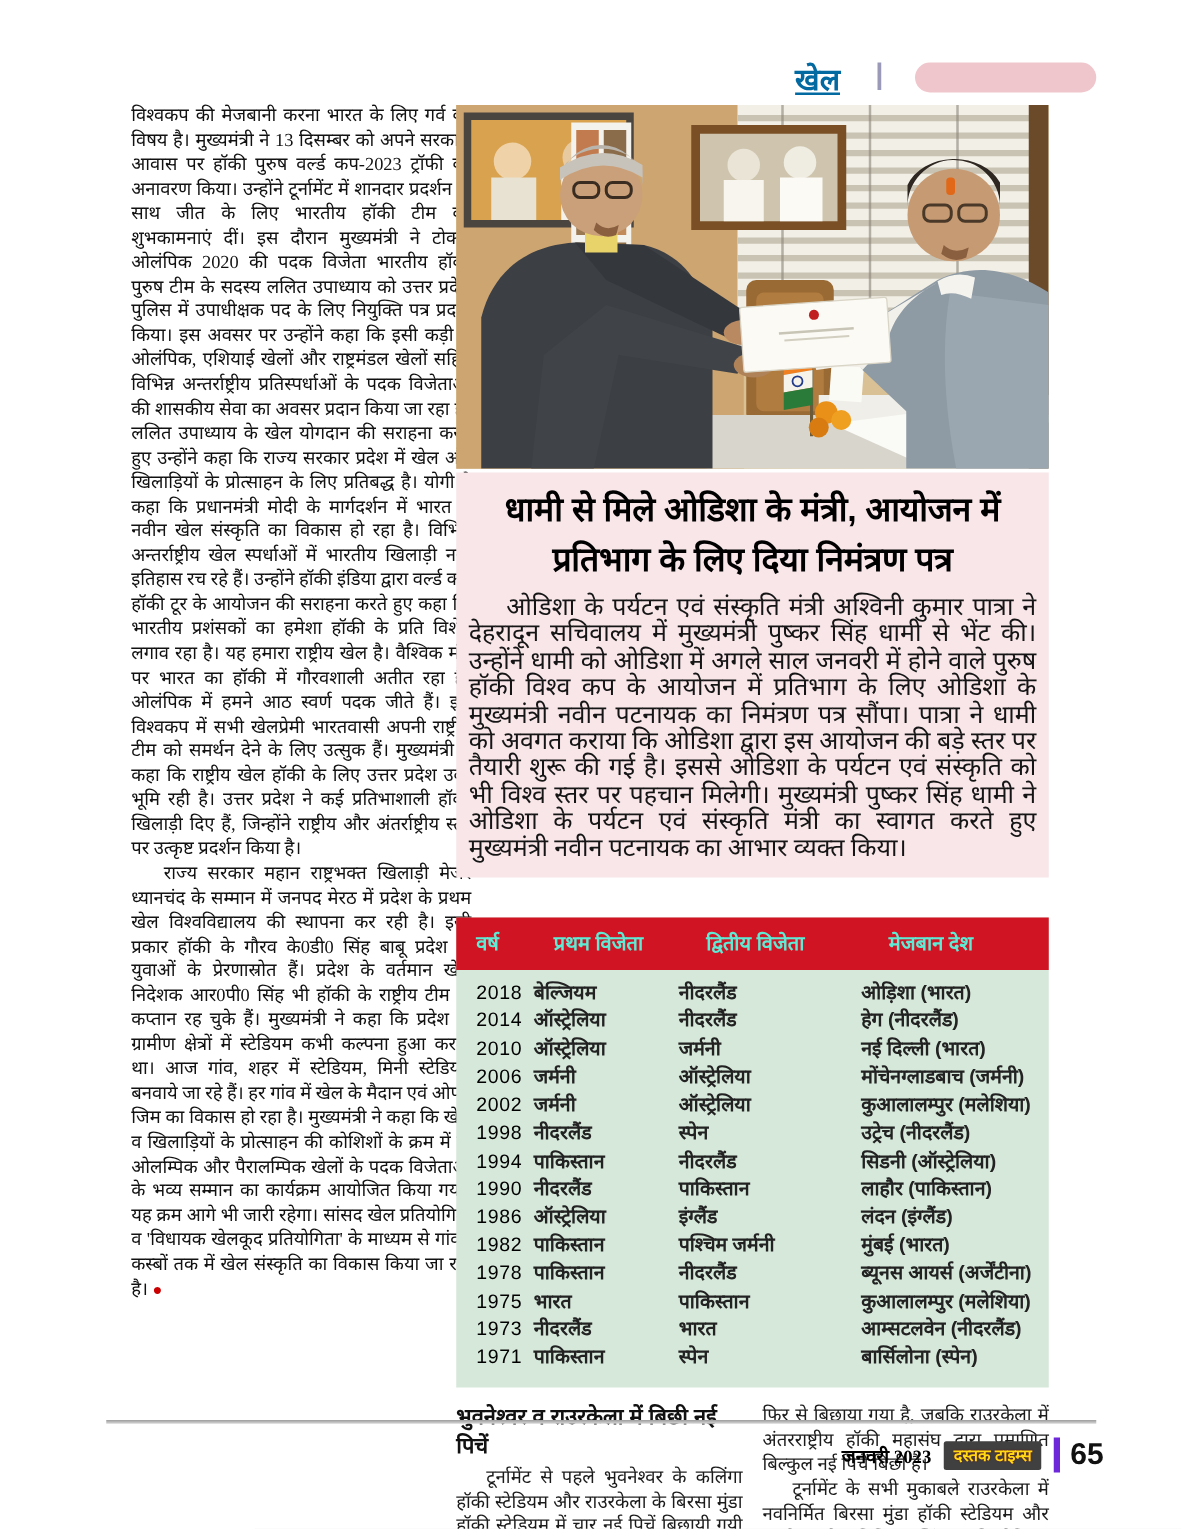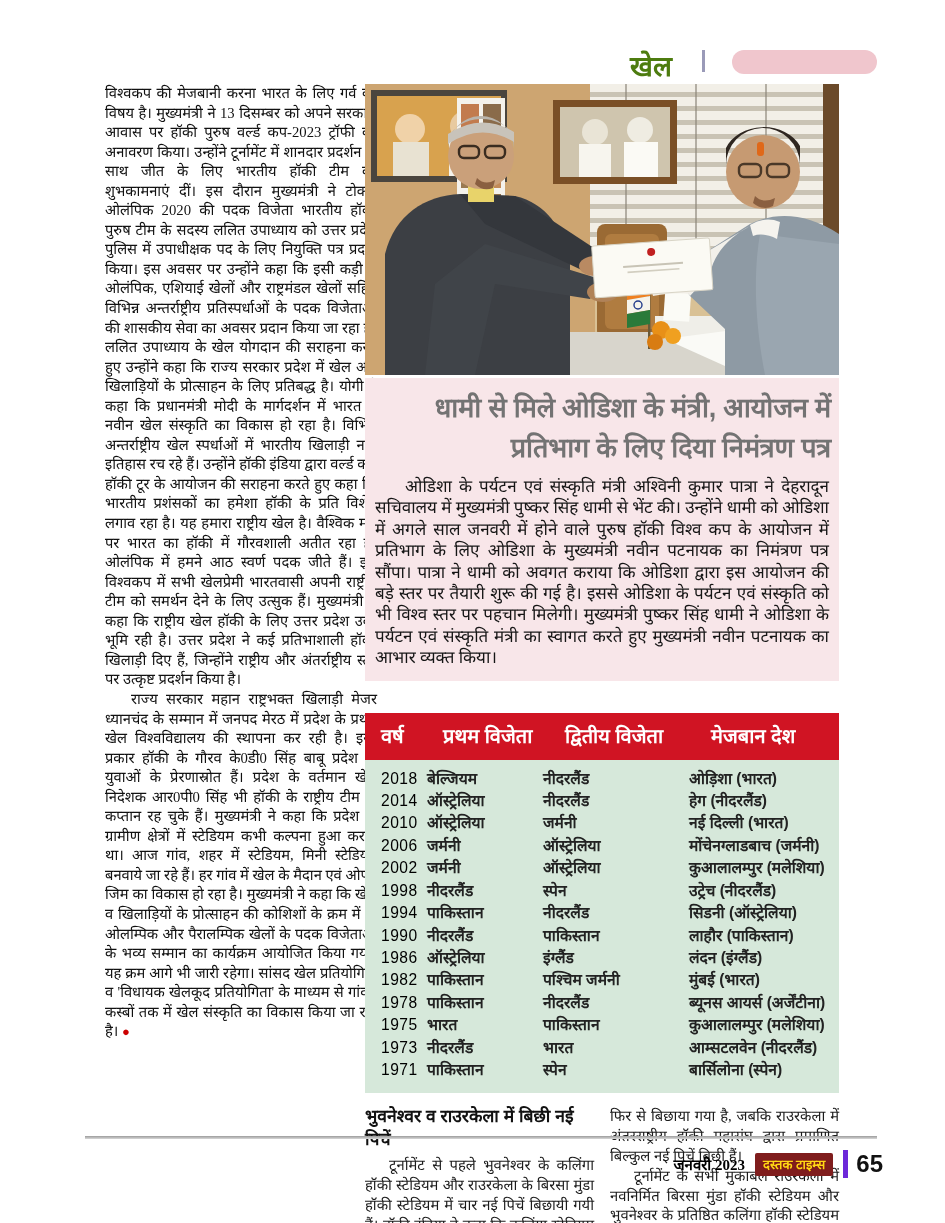--- a/index.html
+++ b/index.html
@@ -6,21 +6,21 @@
   body { background:#e9e9e9; font-family:"Liberation Serif", serif; }
   .page {
     position:relative; width:945px; height:1223px; margin:0 auto;
     background:#ffffff; overflow:hidden; color:#1b1b1b;
   }
 
   
   .kicker-row { position:absolute; top:44px; left:85px; width:792px; height:34px; }
   .kicker-label {
     position:absolute; right:205px; top:2px;
-    font-size:28px; font-weight:700; color:#4d7c0f;
+    font-size:24px; font-weight:700; color:#0369a1;text-decoration:underline;
   }
   .kicker-divider {
     position:absolute; right:172px; top:6px; width:3px; height:22px; background:#9a9ab8;
   }
   .kicker-pill {
     position:absolute; right:0px; top:6px; width:145px; height:24px;
     background:#f0c6cd; border-radius:12px;
   }
 
   
@@ -40,34 +40,34 @@
     background:linear-gradient(100deg,#c89a64 0%, #d9bd8d 30%, #e3d6b8 55%, #efece2 75%);
   }
   .photo svg { position:absolute; left:0; top:0; }
 
   
   .head-panel {
     margin-top:3px; background:#f8e6e9; padding:10px 8px 12px 8px;
   }
   .headline {
     font-family:"Liberation Sans", sans-serif;
-    font-size:27px; line-height:40px; font-weight:700; color:#737373;
-    text-align:right; letter-spacing:-0.2px;
+    font-size:27px; line-height:40px; font-weight:700; color:#000000;
+    text-align:center; letter-spacing:-0.2px;
   }
   .intro {
-    margin-top:8px; font-size:17px; line-height:21.4px; text-align:justify;
+    margin-top:8px; font-size:20px; line-height:21.4px; text-align:justify;
     text-indent:30px; color:#151515; padding:0 2px;
   }
 
   
   .winners { margin-top:6px; background:#d6e8da; padding-bottom:10px; }
   .winners-header {
     display:grid; grid-template-columns:62px 122px 146px 1fr;
-    background:#d01423; color:#ffffff; font-family:"Liberation Sans", sans-serif;
-    font-weight:700; font-size:20px; padding:9px 0 11px 16px; align-items:center;margin-top:32px;
+    background:#d01423; color:#5eead4; font-family:"Liberation Sans", sans-serif;
+    font-weight:700; font-size:16px; padding:9px 0 11px 16px; align-items:center;margin-top:32px;
   }
   .winners-body { padding:8px 6px 2px 16px; font-family:"Liberation Sans", sans-serif; }
   .w-row {
     display:grid; grid-template-columns:46px 116px 146px 1fr;
     font-size:15.6px; font-weight:600; color:#222; line-height:22.4px;
   }
   .w-row .cell-year { letter-spacing:0.5px; font-weight:400; color:#000000; }
 
   
   .bottom-story { margin-top:12px; display:flex; gap:16px; }
@@ -80,21 +80,21 @@
   .bs-col p + p { text-indent:24px; }
 
   
   .footer-rule {
     position:absolute; left:85px; top:1136px; width:792px; height:3px;
     background:linear-gradient(#9c9c9c,#d8d8d8);
   }
   .footer { position:absolute; top:1150px; right:62px; display:flex; align-items:center; gap:10px; }
   .footer-date { font-weight:700; font-size:15px; color:#000000; }
   .footer-badge {
-    background:#7f1d1d; color:#ffd816; font-weight:700; font-size:13px;
+    background:#404040; color:#ffd816; font-weight:700; font-size:13px;
     padding:2px 8px 3px 8px; border-radius:2px; text-shadow:0 0 1px #7a0000;
     font-family:"Liberation Sans", sans-serif; white-space:nowrap;
   }
   .footer-pagenum {
     border-left:5px solid #6d28d9; padding-left:8px;
     font-family:"Liberation Sans", sans-serif; font-weight:700; font-size:24px; color:#111;
   }
 </style>
 </head>
 <body>

